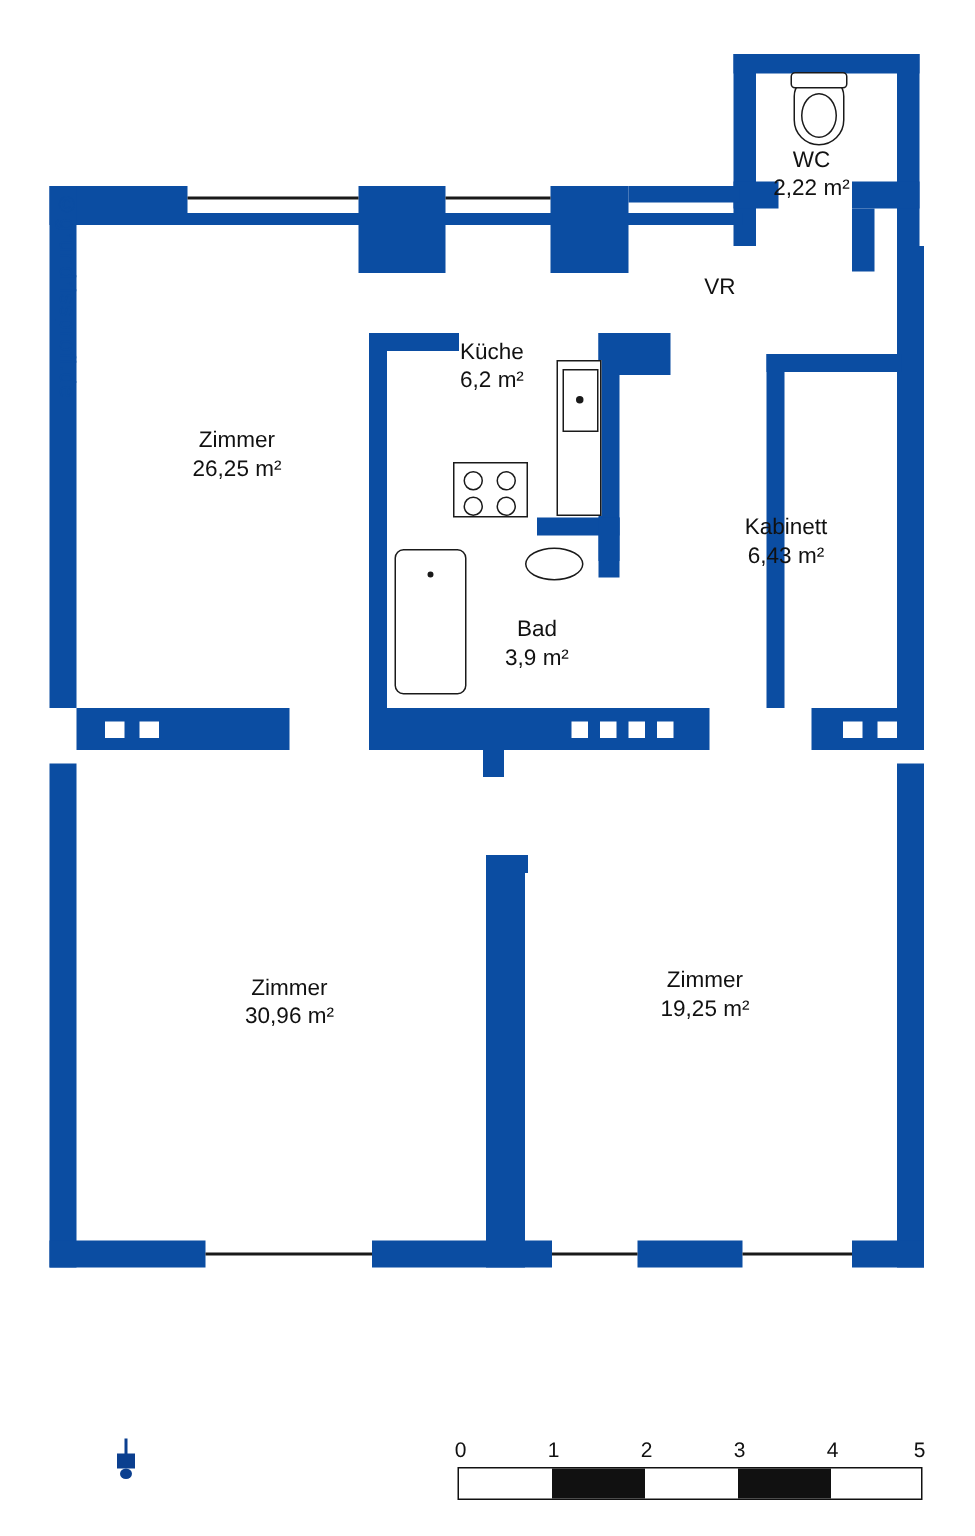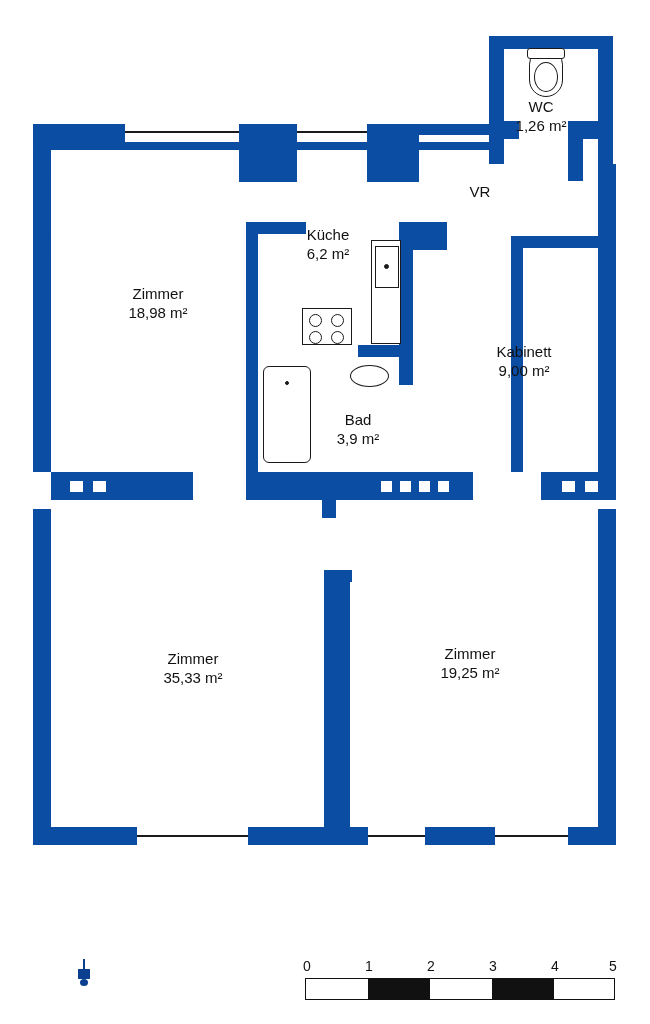--- a/index.html
+++ b/index.html
@@ -239,50 +239,50 @@
   <div class="fix round" style="left:309px; top:331px; width:13px; height:13px;"></div>
   <div class="fix round" style="left:331px; top:331px; width:13px; height:13px;"></div>
 
   <div class="fix round" style="left:350px; top:365px; width:39px; height:22px;"></div>
 
   <div class="fix rounded" style="left:263px; top:366px; width:48px; height:97px;"></div>
   <div class="fix round" style="left:285px; top:381px; width:4px; height:4px; background:#1a1a1a;"></div>
 
   <div class="room-label" style="left:498px; top:98px; width:86px;">
     <span class="name">WC</span>
-    <span class="area">1,26 m²</span>
+    <span class="area">2,22 m²</span>
   </div>
 
   <div class="room-label" style="left:437px; top:183px; width:86px;">
     <span class="name">VR</span>
   </div>
 
   <div class="room-label" style="left:278px; top:226px; width:100px;">
     <span class="name">Küche</span>
     <span class="area">6,2 m²</span>
   </div>
 
   <div class="room-label" style="left:100px; top:285px; width:116px;">
     <span class="name">Zimmer</span>
-    <span class="area">18,98 m²</span>
+    <span class="area">26,25 m²</span>
   </div>
 
   <div class="room-label" style="left:456px; top:343px; width:136px;">
     <span class="name">Kabinett</span>
-    <span class="area">9,00 m²</span>
+    <span class="area">6,43 m²</span>
   </div>
 
   <div class="room-label" style="left:310px; top:411px; width:96px;">
     <span class="name">Bad</span>
     <span class="area">3,9 m²</span>
   </div>
 
   <div class="room-label" style="left:135px; top:650px; width:116px;">
     <span class="name">Zimmer</span>
-    <span class="area">35,33 m²</span>
+    <span class="area">30,96 m²</span>
   </div>
 
   <div class="room-label" style="left:412px; top:645px; width:116px;">
     <span class="name">Zimmer</span>
     <span class="area">19,25 m²</span>
   </div>
 
   <div class="watermark">©grundrissprofi.de</div>
 
   <div class="logo">

